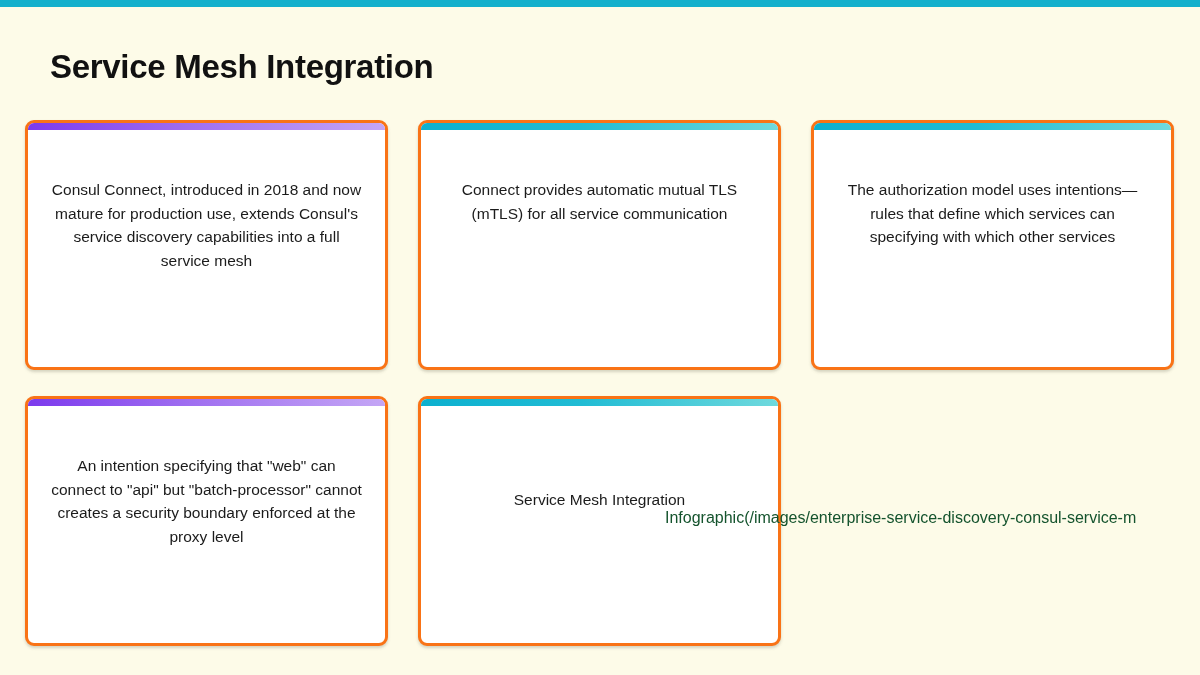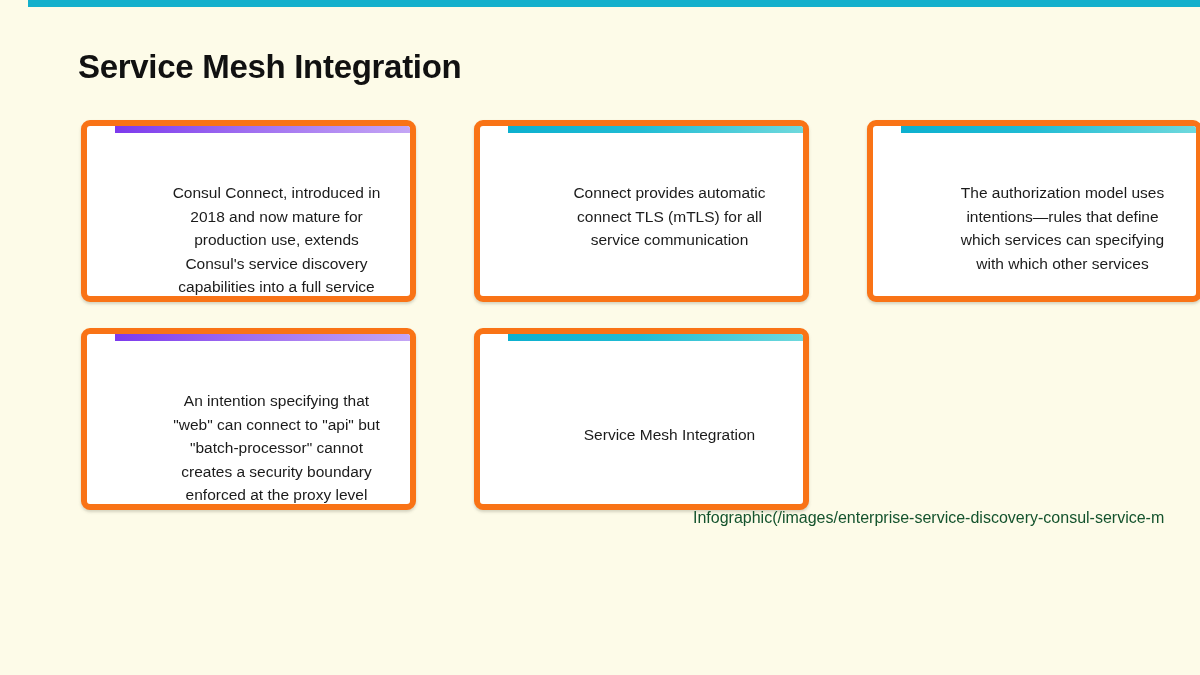--- a/index.html
+++ b/index.html
@@ -1,15 +1,15 @@
 <!DOCTYPE html>
 <html><head>
 <meta charset="utf-8">
 <style>
-  * { box-sizing: border-box; margin-left: 28px; }
+  * { box-sizing: border-box; }
   html, body {
     margin: 0; padding: 0;
     width: 1200px; height: 675px;
     overflow: hidden;
   }
   body {
     background: #fdfbe8;
     font-family: "Liberation Sans", sans-serif;
     position: relative;
   }
@@ -32,23 +32,23 @@
     position: absolute;
     left: 25px; top: 120px;
     width: 1150px;
     display: grid;
     grid-template-columns: 363px 363px 363px;
     grid-column-gap: 30px;
     grid-row-gap: 26px;
   }
   .card {
     position: relative;
-    height: 182px;
+    height: 250px;
     background: #ffffff;
-    border: 6px solid #f97316;
+    border: 3px solid #f97316;
     border-radius: 9px;
     box-shadow: 0 2px 3px rgba(120,118,100,0.30);
     overflow: hidden;
   }
   .card-accent {
     position: absolute;
     top: 0; left: 0; right: 0;
     height: 7px;
   }
   .accent-purple {
@@ -91,21 +91,21 @@
   <div class="card card-1">
     <div class="card-accent accent-purple"></div>
     <div class="card-body">
       <div class="card-text">Consul Connect, introduced in 2018 and now mature for production use, extends Consul's service discovery capabilities into a full service mesh</div>
     </div>
   </div>
 
   <div class="card card-2">
     <div class="card-accent accent-teal"></div>
     <div class="card-body">
-      <div class="card-text">Connect provides automatic connect TLS (mTLS) for all service communication</div>
+      <div class="card-text">Connect provides automatic mutual TLS (mTLS) for all service communication</div>
     </div>
   </div>
 
 
   <div class="card card-4">
     <div class="card-accent accent-teal"></div>
     <div class="card-body">
       <div class="card-text">The authorization model uses intentions—rules that define which services can specifying with which other services</div>
     </div>
   </div>

